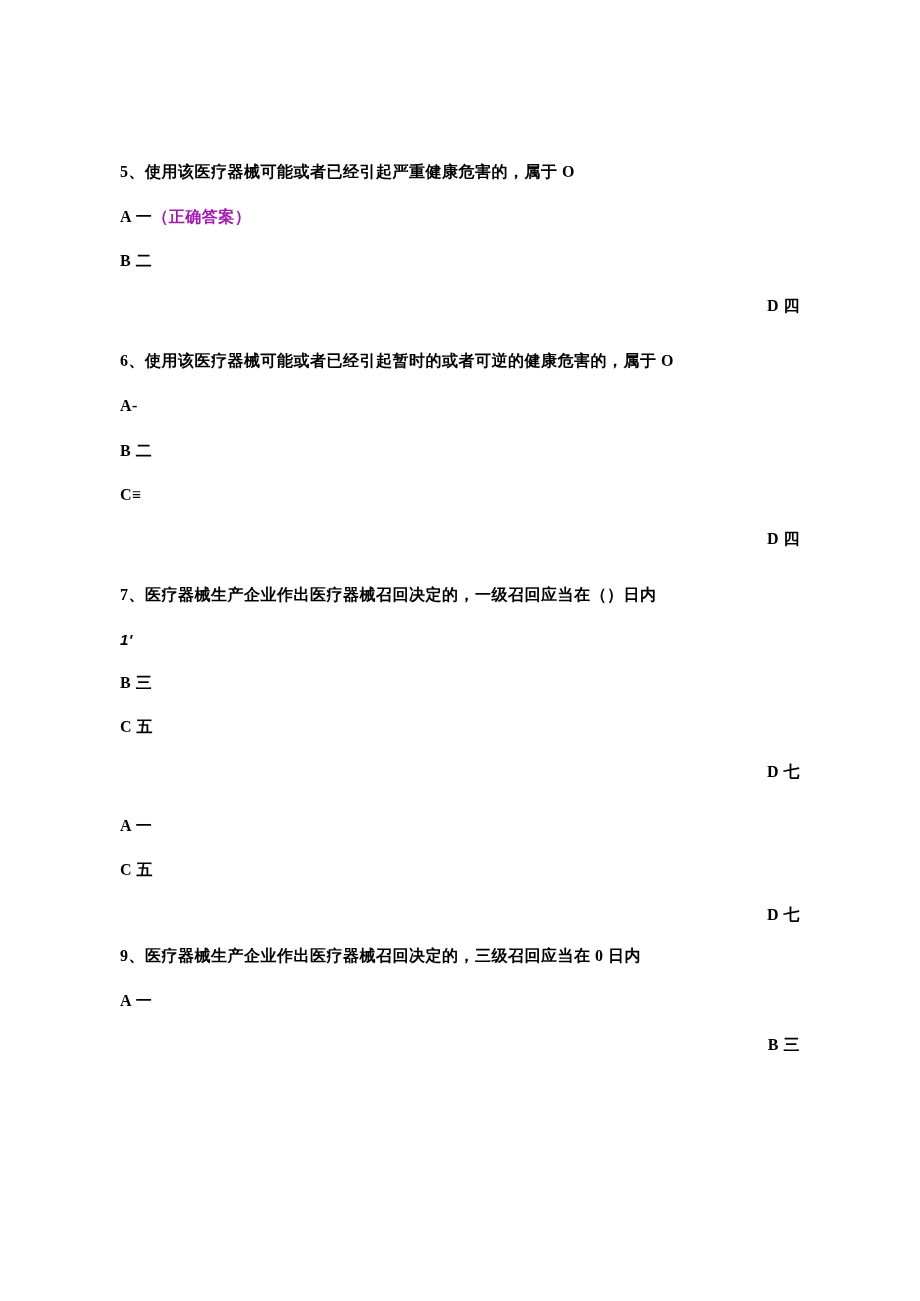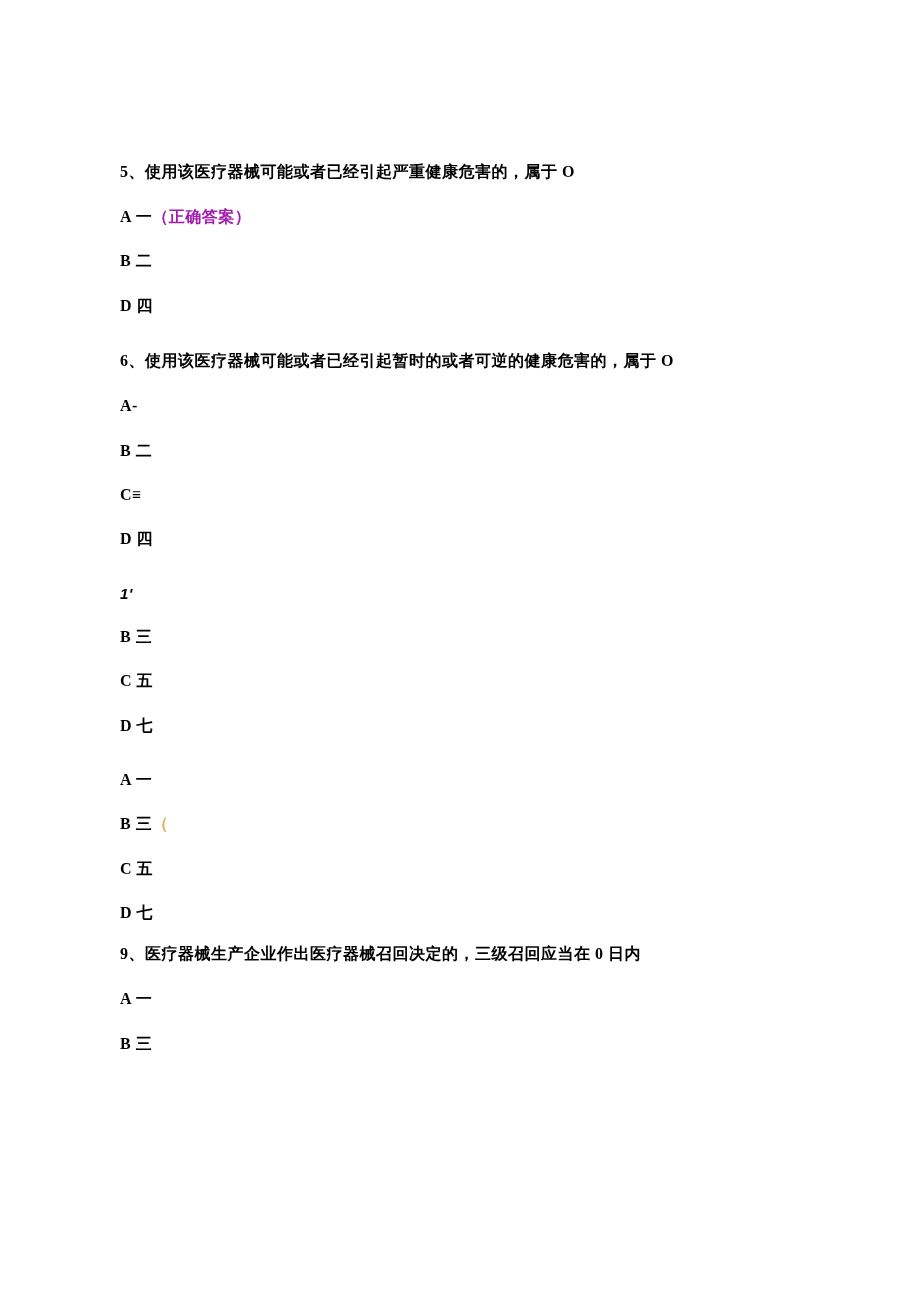--- a/index.html
+++ b/index.html
@@ -27,20 +27,21 @@
     .question-text {
       margin-bottom: 22px;
       line-height: 1.5;
     }
     .option {
       margin-bottom: 22px;
       line-height: 1.4;
     }
     .option:last-child {
       margin-bottom: 0;
+      text-align: right;
     }
     .correct {
       color: #a21caf;
     }
     .italic-ans {
       font-family: Arial, sans-serif;
       font-style: italic;
       font-size: 15px;
     }
     .paren {
@@ -65,31 +66,31 @@
   <div class="question-text">
     <span>6、</span><span>使用该医疗器械可能或者已经引起暂时的或者可逆的健康危害的，属于 O</span>
   </div>
   <div class="option">A-</div>
   <div class="option">B 二</div>
   <div class="option">C≡</div>
   <div class="option">D 四</div>
 </div>
 
 <div class="question-block">
+  <div class="question-text">
+    <span>7、</span><span>医疗器械生产企业作出医疗器械召回决定的，一级召回应当在（）日内</span>
+  </div>
   <div class="option italic-ans">1'</div>
   <div class="option">B 三</div>
   <div class="option">C 五</div>
   <div class="option">D 七</div>
 </div>
 
 <div class="question-block tight">
   <div class="option">A 一</div>
-  <div class="option">
-    <span>B 三</span><span class="paren">（</span>
-  </div>
   <div class="option">C 五</div>
   <div class="option">D 七</div>
 </div>
 
 <div class="question-block">
   <div class="question-text">
     <span>9、</span><span>医疗器械生产企业作出医疗器械召回决定的，三级召回应当在 0 日内</span>
   </div>
   <div class="option">A 一</div>
   <div class="option">B 三</div>

